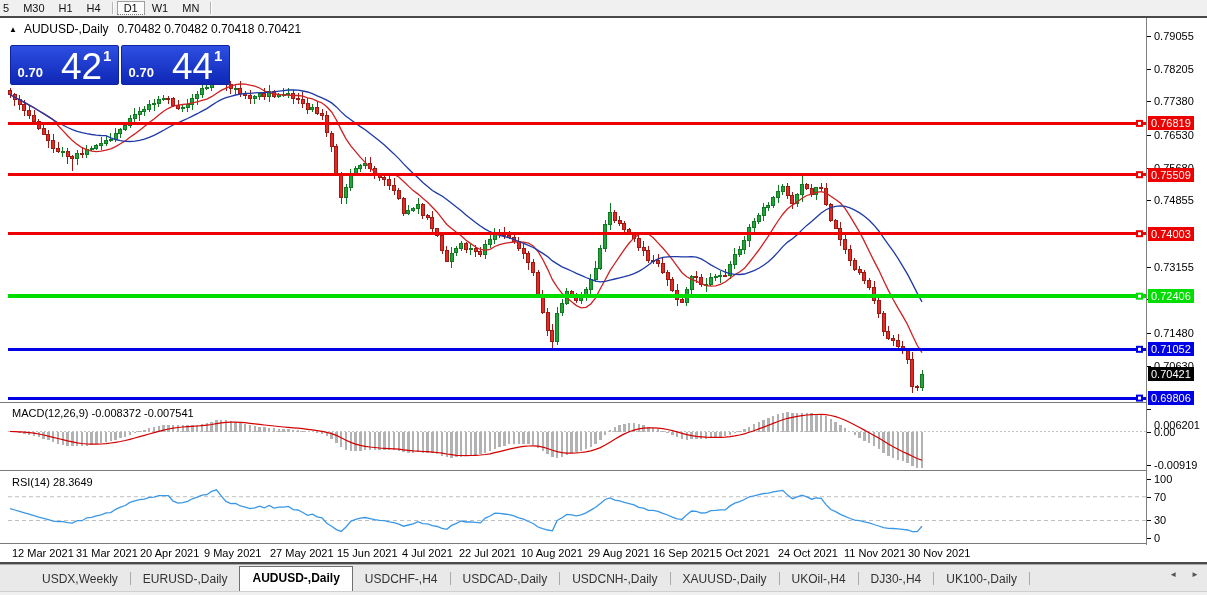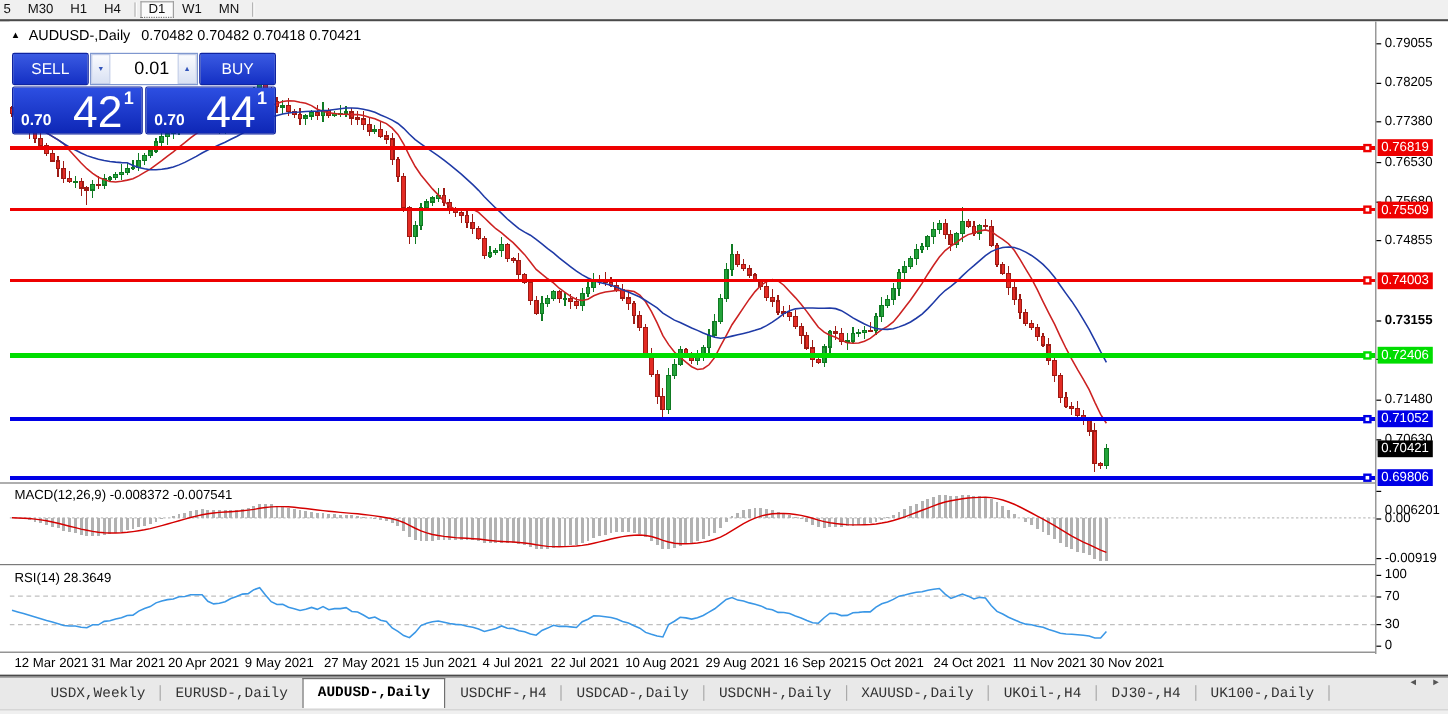--- a/index.html
+++ b/index.html
@@ -57,22 +57,22 @@
   .ax-label{position:absolute;left:7px;font-size:11px;line-height:14px;color:#000;white-space:nowrap;z-index:1;}
   .ax-badge{position:absolute;left:1px;font-size:11px;line-height:14px;color:#fff;padding:0 3px;
             white-space:nowrap;z-index:2;text-align:center;}
 
   
   #date-axis{position:absolute;left:0;top:527px;width:1207px;height:17px;background:#fff;}
   .date-label{position:absolute;top:2px;font-size:11px;color:#000;white-space:nowrap;text-align:right;}
 
   
   #tab-bar{position:absolute;left:0;top:564px;width:1207px;height:27px;background:#e9e9e9;
-           border-top:1px solid #a8a8a8;display:flex;align-items:flex-start;font-size:12px;color:#333;
-           box-sizing:border-box;font-family:Liberation Mono, monospace;}
+           border-top:1px solid #a8a8a8;display:flex;align-items:center;font-size:12px;color:#333;
+           box-sizing:border-box;}
   #tab-bar .lead{width:30px;}
   .tab{padding:4px 12px 5px;white-space:nowrap;}
   .tab.active{background:#fff;border:1px solid #707070;border-bottom:none;font-weight:bold;color:#000;
               padding:4px 12px 6px;}
   .tab-sep{width:1px;height:13px;background:#aaa;margin:0 0 6px;}
   #tab-scroll{margin-left:auto;display:flex;gap:14px;align-items:center;padding:0 8px 8px 0;
               font-size:8px;color:#555;}
   #bottom-strip{position:absolute;left:0;top:591px;width:1207px;height:4px;background:#f0f0f0;
                 border-top:1px solid #cfcfcf;box-sizing:border-box;}
 </style>
@@ -93,29 +93,20 @@
 
 <div id="chart-window">
 
   <div id="chart-title">
     <span class="tri">▲</span>
     <span class="sym">AUDUSD-,Daily</span>
     <span class="ohlc">0.70482 0.70482 0.70418 0.70421</span>
   </div>
 
   <div id="trade-panel">
-    <div class="tp-row1">
-      <div class="tp-btn">SELL</div>
-      <div class="spin-group">
-        <div class="spin-btn">▼</div>
-        <div class="vol">0.01</div>
-        <div class="spin-btn">▲</div>
-      </div>
-      <div class="tp-btn">BUY</div>
-    </div>
     <div class="tp-row2">
       <div class="price-box sell">
         <span class="pb-prefix">0.70</span>
         <span class="pb-big">42</span>
         <span class="pb-sup">1</span>
       </div>
       <div class="price-box buy">
         <span class="pb-prefix">0.70</span>
         <span class="pb-big">44</span>
         <span class="pb-sup">1</span>
@@ -746,21 +737,21 @@
       <div class="ax-label" style="top: 44px;">0.78205</div>
       <div class="ax-tick" style="top: 83px;"></div>
       <div class="ax-label" style="top: 76px;">0.77380</div>
       <div class="ax-tick" style="top: 117px;"></div>
       <div class="ax-label" style="top: 110px;">0.76530</div>
       <div class="ax-tick" style="top: 150px;"></div>
       <div class="ax-label" style="top: 143px;">0.75680</div>
       <div class="ax-tick" style="top: 182px;"></div>
       <div class="ax-label" style="top: 175px;">0.74855</div>
       <div class="ax-tick" style="top: 249px;"></div>
-      <div class="ax-label" style="top: 242px; font-weight: bold;">0.73155</div>
+      <div class="ax-label" style="top: 242px;">0.73155</div>
       <div class="ax-tick" style="top: 281px;"></div>
       <div class="ax-label" style="top: 274px;">0.72330</div>
       <div class="ax-tick" style="top: 315px;"></div>
       <div class="ax-label" style="top: 308px;">0.71480</div>
       <div class="ax-tick" style="top: 348px;"></div>
       <div class="ax-label" style="top: 341px;">0.70630</div>
       <div class="ax-badge" style="top: 98px; background: rgb(238, 0, 0);">0.76819</div>
       <div class="ax-badge" style="top: 150px; background: rgb(238, 0, 0);">0.75509</div>
       <div class="ax-badge" style="top: 209px; background: rgb(238, 0, 0);">0.74003</div>
       <div class="ax-badge" style="top: 271px; background: rgb(0, 221, 0);">0.72406</div>

